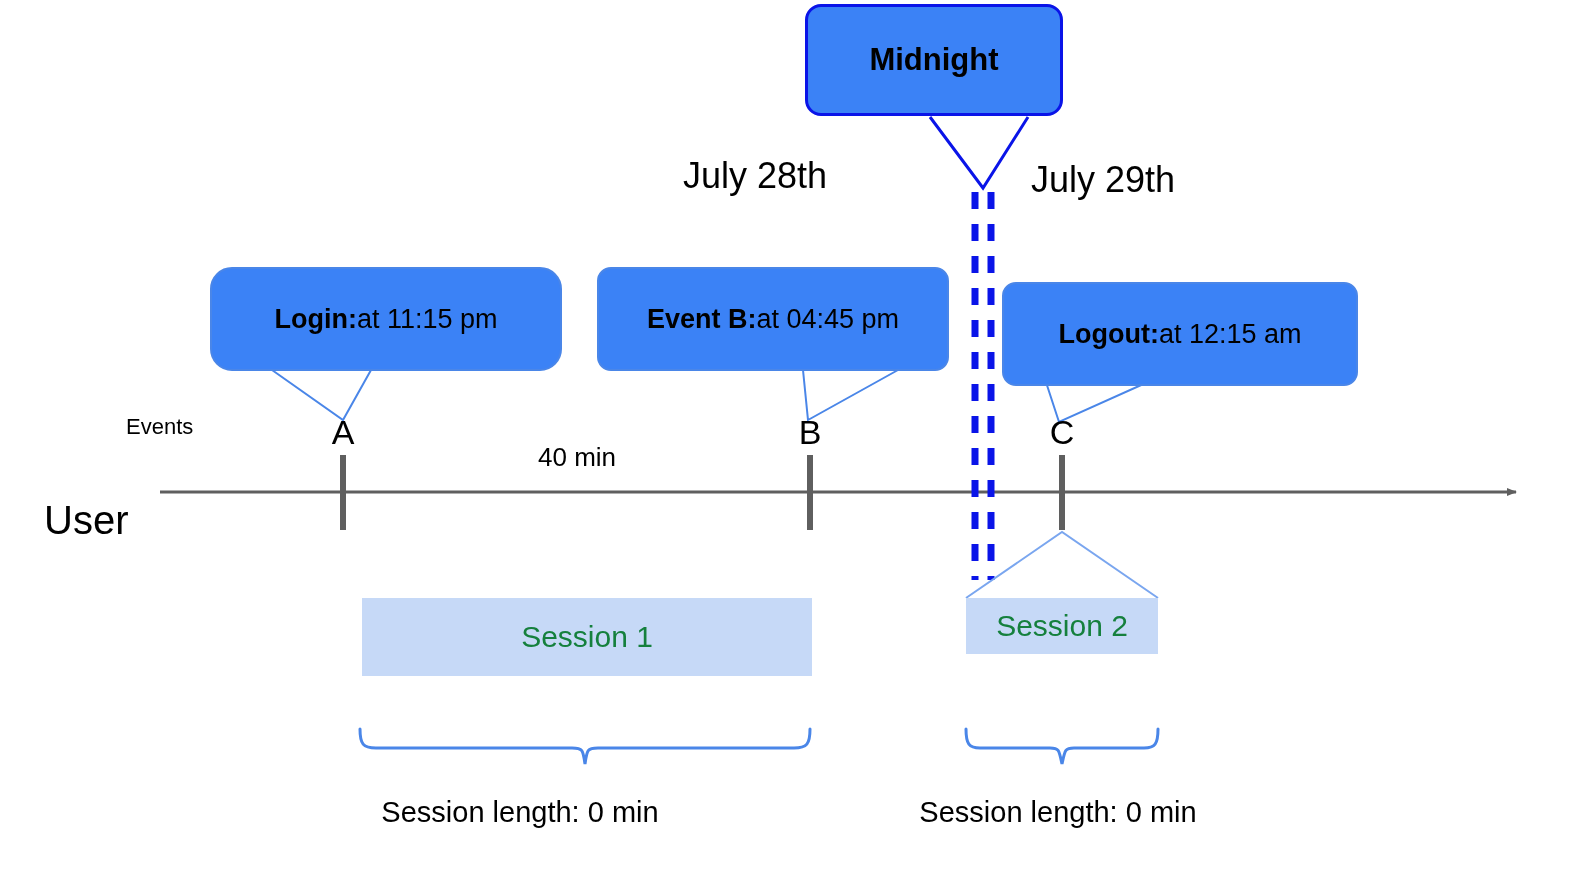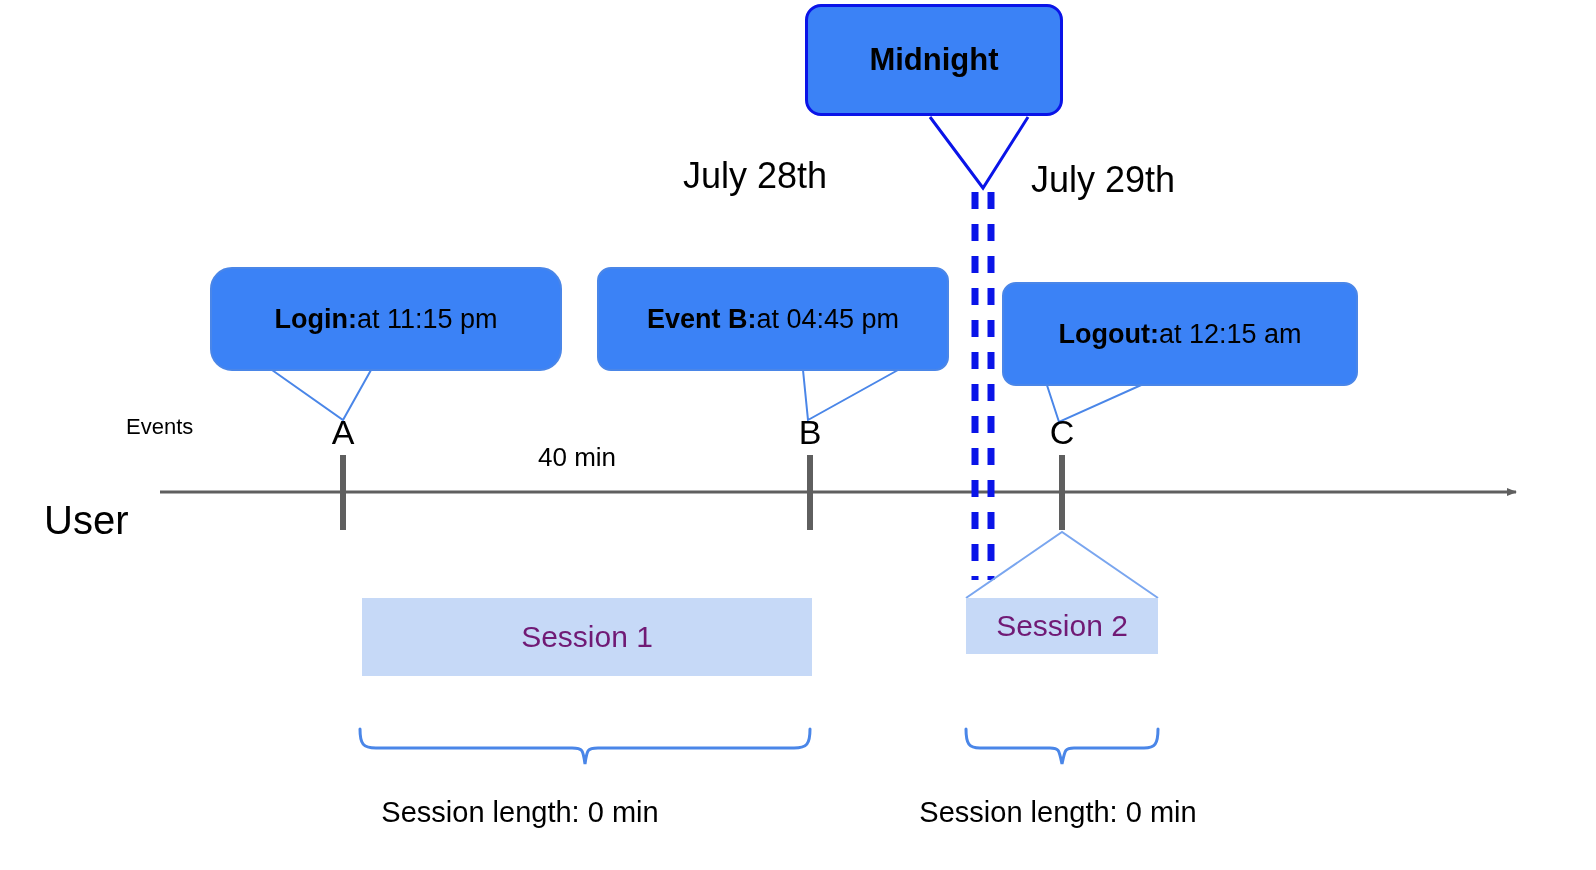--- a/index.html
+++ b/index.html
@@ -98,21 +98,21 @@
   }
 
   
   .session-box {
     position: absolute;
     background: #c6d9f7;
     display: flex;
     align-items: center;
     justify-content: center;
     font-size: 30px;
-    color: #701a75;
+    color: #15803d;
     z-index: 2;
   }
   #session-1-box { left: 362px; top: 598px; width: 450px; height: 78px; }
   #session-2-box { left: 966px; top: 598px; width: 192px; height: 56px; }
 
   
   .session-length {
     font-size: 29px;
     transform: translateX(-50%);
   }

